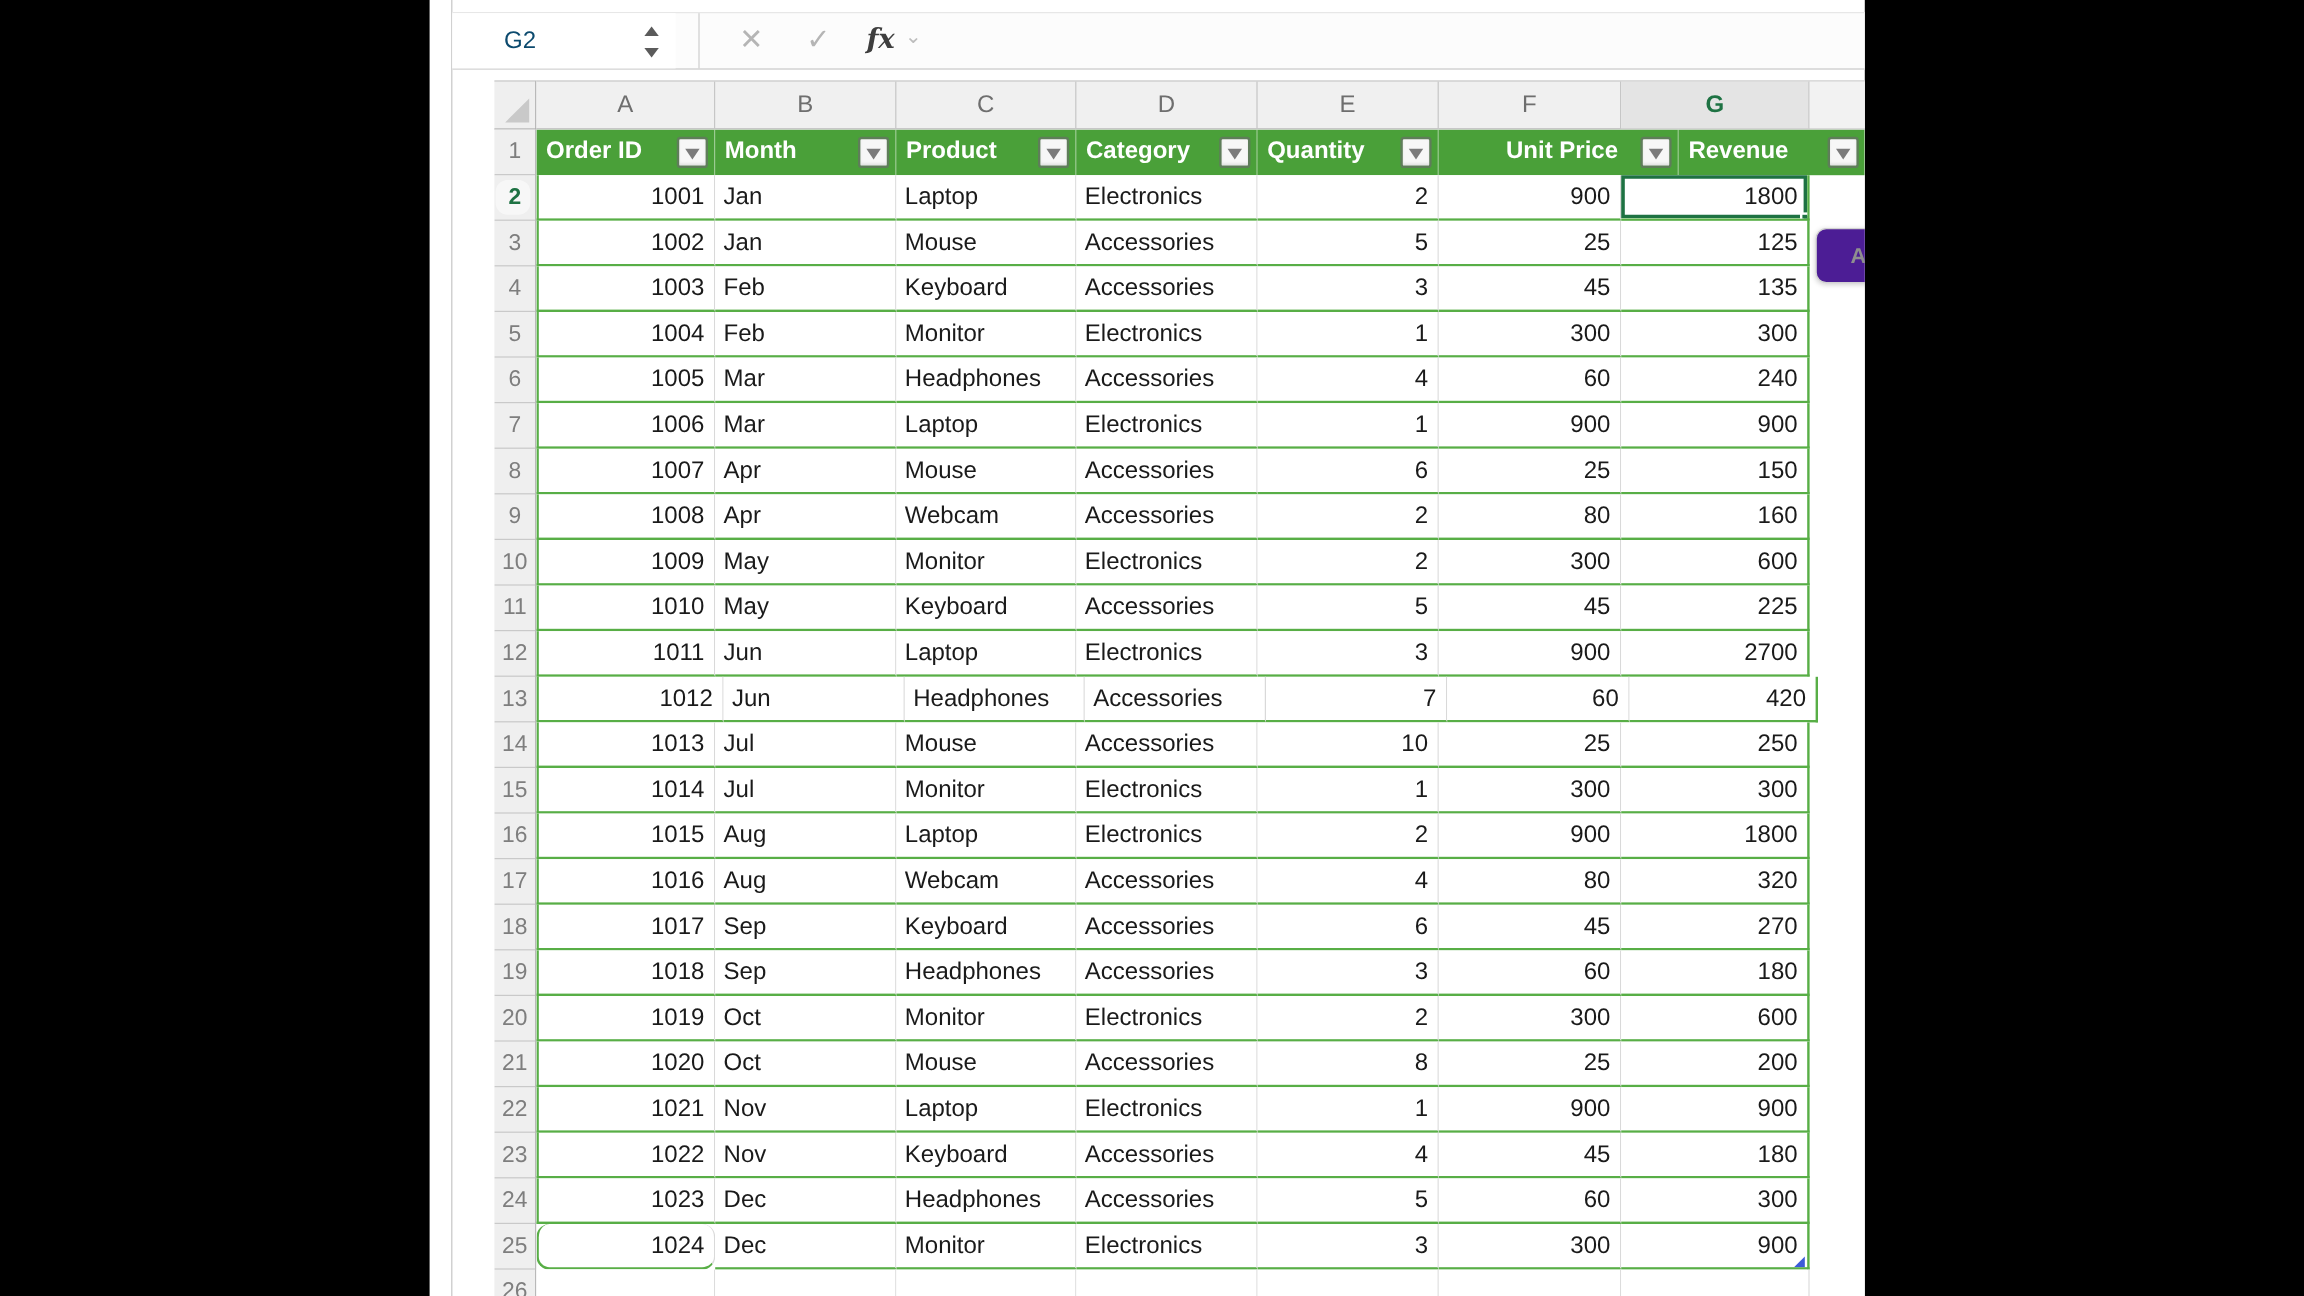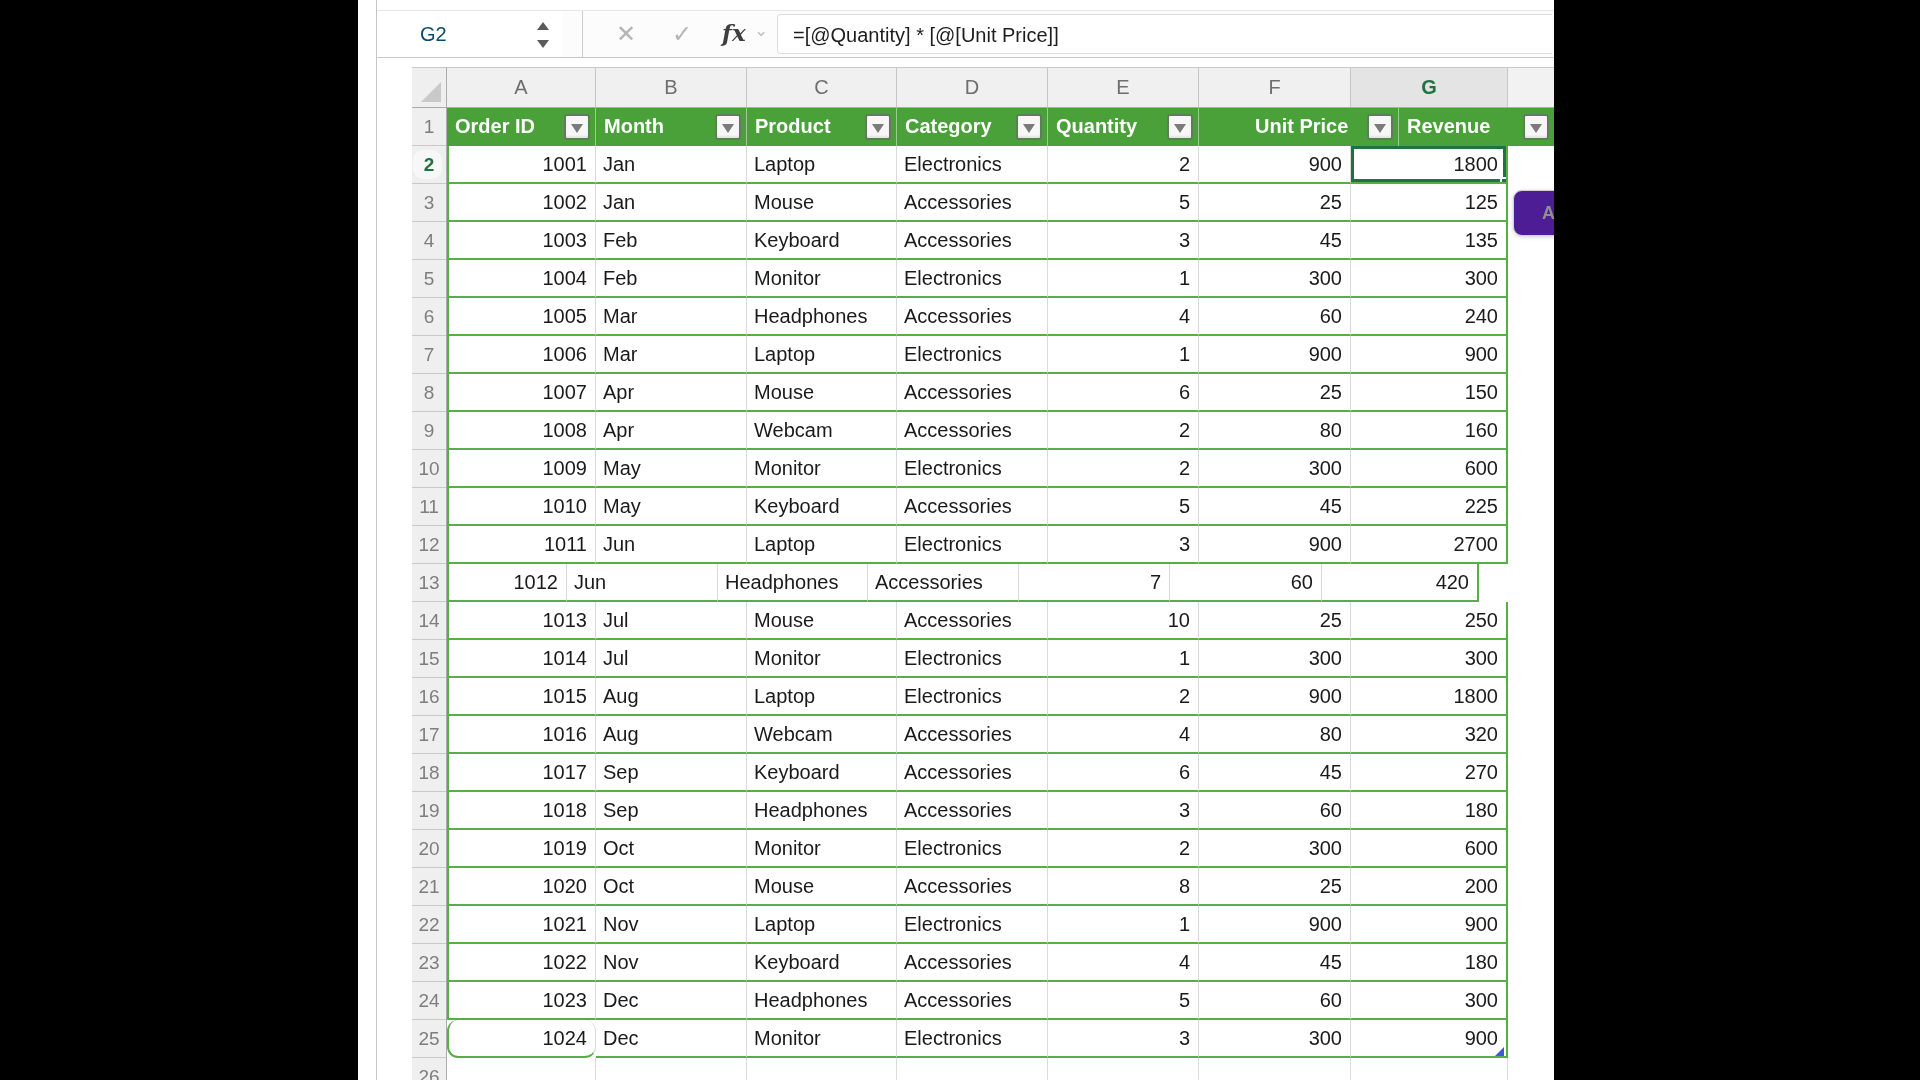--- a/index.html
+++ b/index.html
@@ -95,23 +95,20 @@
         <span class="stepper">
           <span class="step-up"></span>
           <span class="step-down"></span>
         </span>
       </div>
       <div class="fb-divider"></div>
       <span class="fb-cancel">✕</span>
       <span class="fb-confirm">✓</span>
       <span class="fb-fx">fx</span>
       <span class="fb-chevron">⌄</span>
-      <div class="formula-field">
-        <span class="formula-text">=[@Quantity] * [@[Unit Price]]</span>
-      </div>
     </div>
 
     <div class="corner-cell">
       <span class="corner-tri"></span>
     </div>
     <div class="col-headers" id="colHeaders">
         <div class="col-h" style="width: 149px;">A</div>
         <div class="col-h" style="width: 151px;">B</div>
         <div class="col-h" style="width: 150px;">C</div>
         <div class="col-h" style="width: 151px;">D</div>
@@ -286,21 +283,21 @@
         <div class="trow drow">
           <div class="dcell al-right first" style="width: 149px;">1011</div>
           <div class="dcell al-left" style="width: 151px;">Jun</div>
           <div class="dcell al-left" style="width: 150px;">Laptop</div>
           <div class="dcell al-left" style="width: 151px;">Electronics</div>
           <div class="dcell al-right" style="width: 151px;">3</div>
           <div class="dcell al-right" style="width: 152px;">900</div>
           <div class="dcell al-right  last" style="width: 157px;">2700</div>
         </div>
         <div class="trow drow">
-          <div class="dcell al-right first" style="width: 120px;">1012</div>
+          <div class="dcell al-right first" style="width: 156px;">1012</div>
           <div class="dcell al-left" style="width: 151px;">Jun</div>
           <div class="dcell al-left" style="width: 150px;">Headphones</div>
           <div class="dcell al-left" style="width: 151px;">Accessories</div>
           <div class="dcell al-right" style="width: 151px;">7</div>
           <div class="dcell al-right" style="width: 152px;">60</div>
           <div class="dcell al-right  last" style="width: 157px;">420</div>
         </div>
         <div class="trow drow">
           <div class="dcell al-right first" style="width: 149px;">1013</div>
           <div class="dcell al-left" style="width: 151px;">Jul</div>

